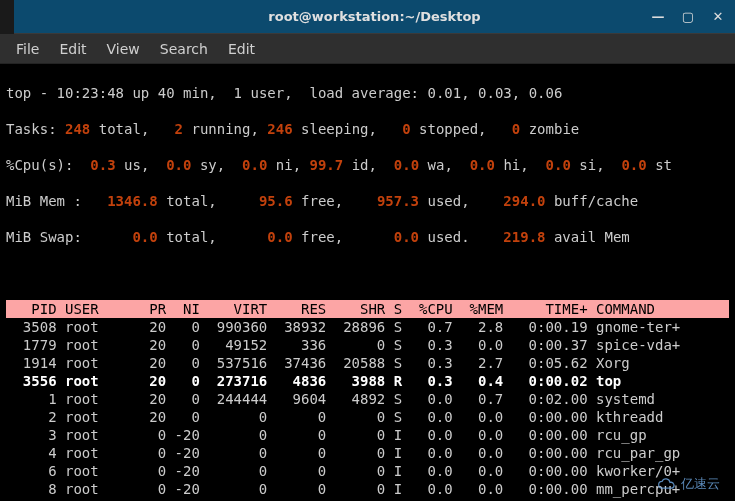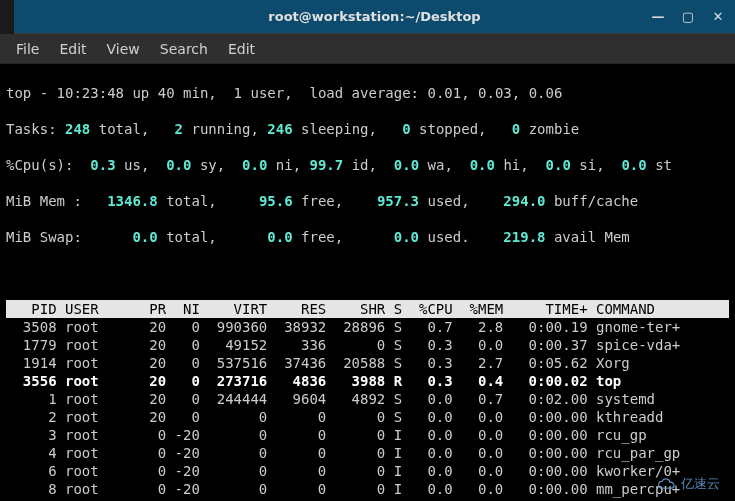--- a/index.html
+++ b/index.html
@@ -54,23 +54,23 @@
   cursor: pointer;
 }
 .terminal {
   background: #000;
   color: #ccc;
   padding: 2px 6px;
   white-space: pre;
   line-height: 18px;
   font-size: 14px;
 }
-.bold { font-weight: bold; color: #5eead4; }
+.bold { font-weight: bold; color: #c2410c; }
 .header-row {
-  background: #e5e5e5;
+  background: #fca5a5;
   color: #000;
   display: inline-block;
   min-width: 100%;
 }
 .hlrow .bold { color: #fff; }
 .watermark {
   position: absolute;
   right: 15px; bottom: 8px;
   font-family: sans-serif;
   font-size: 13px;

